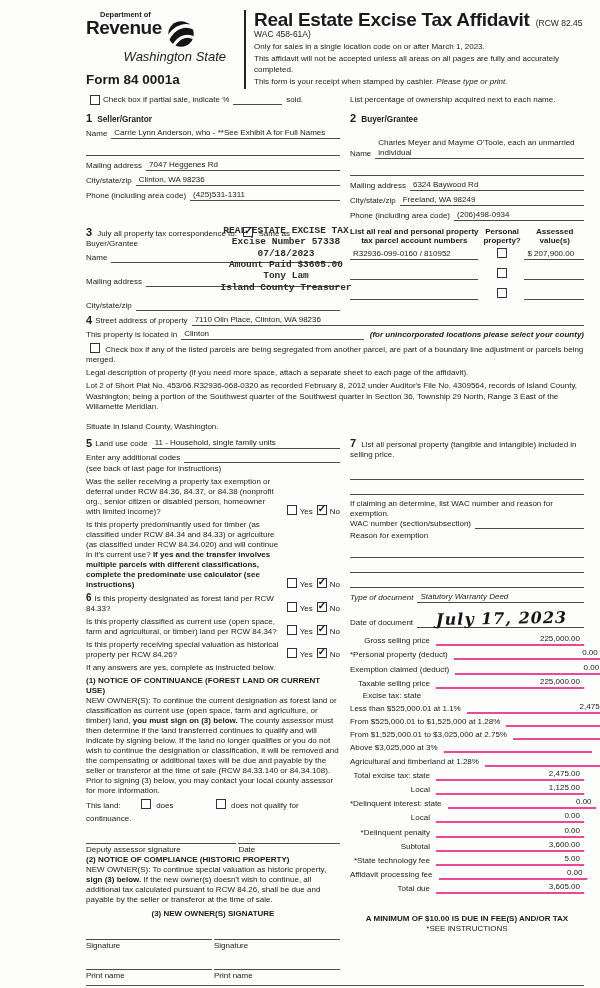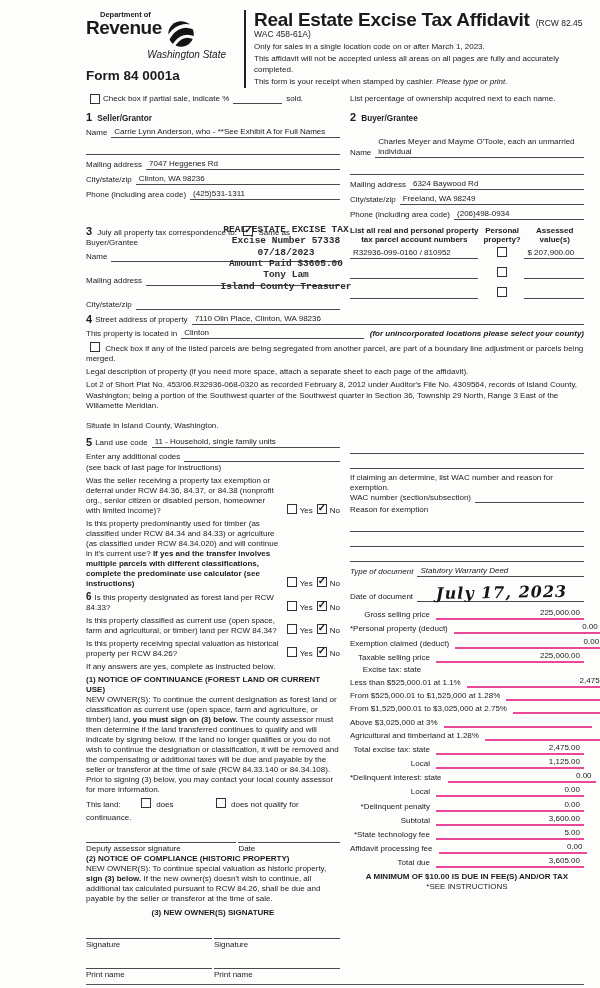--- a/index.html
+++ b/index.html
@@ -17,21 +17,21 @@
   .cb.ck::after{content:"✓";position:absolute;top:-3px;left:0px;font-size:10px;font-weight:bold;color:#111;}
   .yn{white-space:nowrap;align-self:flex-end;padding-left:4px;}
   .cols{display:flex;}
   .col-l{width:53%;padding-right:10px;box-sizing:border-box;}
   .col-r{width:47%;box-sizing:border-box;}
   
   .hdr{display:flex;margin-bottom:6px;}
   .hleft{width:150px;flex:none;padding-right:8px;}
   .dept{font-size:7.5px;font-weight:bold;padding-left:14px;}
   .rev{font-size:19px;font-weight:bold;letter-spacing:-0.5px;line-height:0.9;display:flex;align-items:flex-start;}
-  .wast{font-size:10px;font-style:italic;text-align:right;padding-right:10px;}
+  .wast{font-size:13px;font-style:italic;text-align:right;padding-right:10px;}
   .formno{font-size:13.5px;font-weight:bold;margin-top:6px;}
   .hright{border-left:2px solid #222;padding-left:8px;flex:1;}
   .title{font-size:19px;font-weight:bold;line-height:1;letter-spacing:-0.3px;display:inline;}
   .rcw{font-size:8.5px;padding-left:4px;}
   .hsub{font-size:8px;line-height:1.3;margin-top:2px;}
   
   .stampwrap{position:relative;}
   .stamp{position:absolute;left:95px;top:-2px;width:210px;text-align:center;
          font-family:"Liberation Mono",monospace;font-size:9.5px;font-weight:bold;color:#2b2b2b;line-height:1.2;}
   
@@ -289,20 +289,22 @@
           <div>Print name</div>
         </div>
         <div class="sigcell">
           <div class="blank-line" style="margin-bottom:1px;"></div>
           <div>Print name</div>
         </div>
       </div>
     </div>
 
     <div class="col-r">
+      <div class="para"><span class="secnum">7</span>
+        <span>List all personal property (tangible and intangible) included in selling price.</span></div>
       <div class="gap6"></div>
       <div class="blank-line"></div>
       <div class="blank-line"></div>
       <div>If claiming an determine, list WAC number and reason for exemption.</div>
       <div class="row" style="margin-bottom:2px;">
         <span class="lbl">WAC number (section/subsection)</span>
         <span class="fld"></span>
       </div>
       <div>Reason for exemption</div>
       <div class="gap6"></div>
@@ -386,21 +388,21 @@
           </div>
         <div class="trow">
             <span class="tlabel">Affidavit processing fee</span>
             <span class="tval">0.00</span>
           </div>
         <div class="trow">
             <span class="tlabel">Total due</span>
             <span class="tval">3,605.00</span>
           </div>
       </div>
-      <div class="b c" style="margin-top:4px;">A MINIMUM OF $10.00 IS DUE IN FEE(S) AND/OR TAX</div>
+      <div class="b c" style="margin-top:20px;">A MINIMUM OF $10.00 IS DUE IN FEE(S) AND/OR TAX</div>
       <div class="c">*SEE INSTRUCTIONS</div>
     </div>
   </div>
 
   <div class="s8">
     <div style="margin-bottom:4px;"><span class="secnum">8</span>
       <span class="b">I CERTIFY UNDER PENALTY OF PERJURY THAT THE FOREGOING IS TRUE AND CORRECT</span></div>
 
   </div>
 

